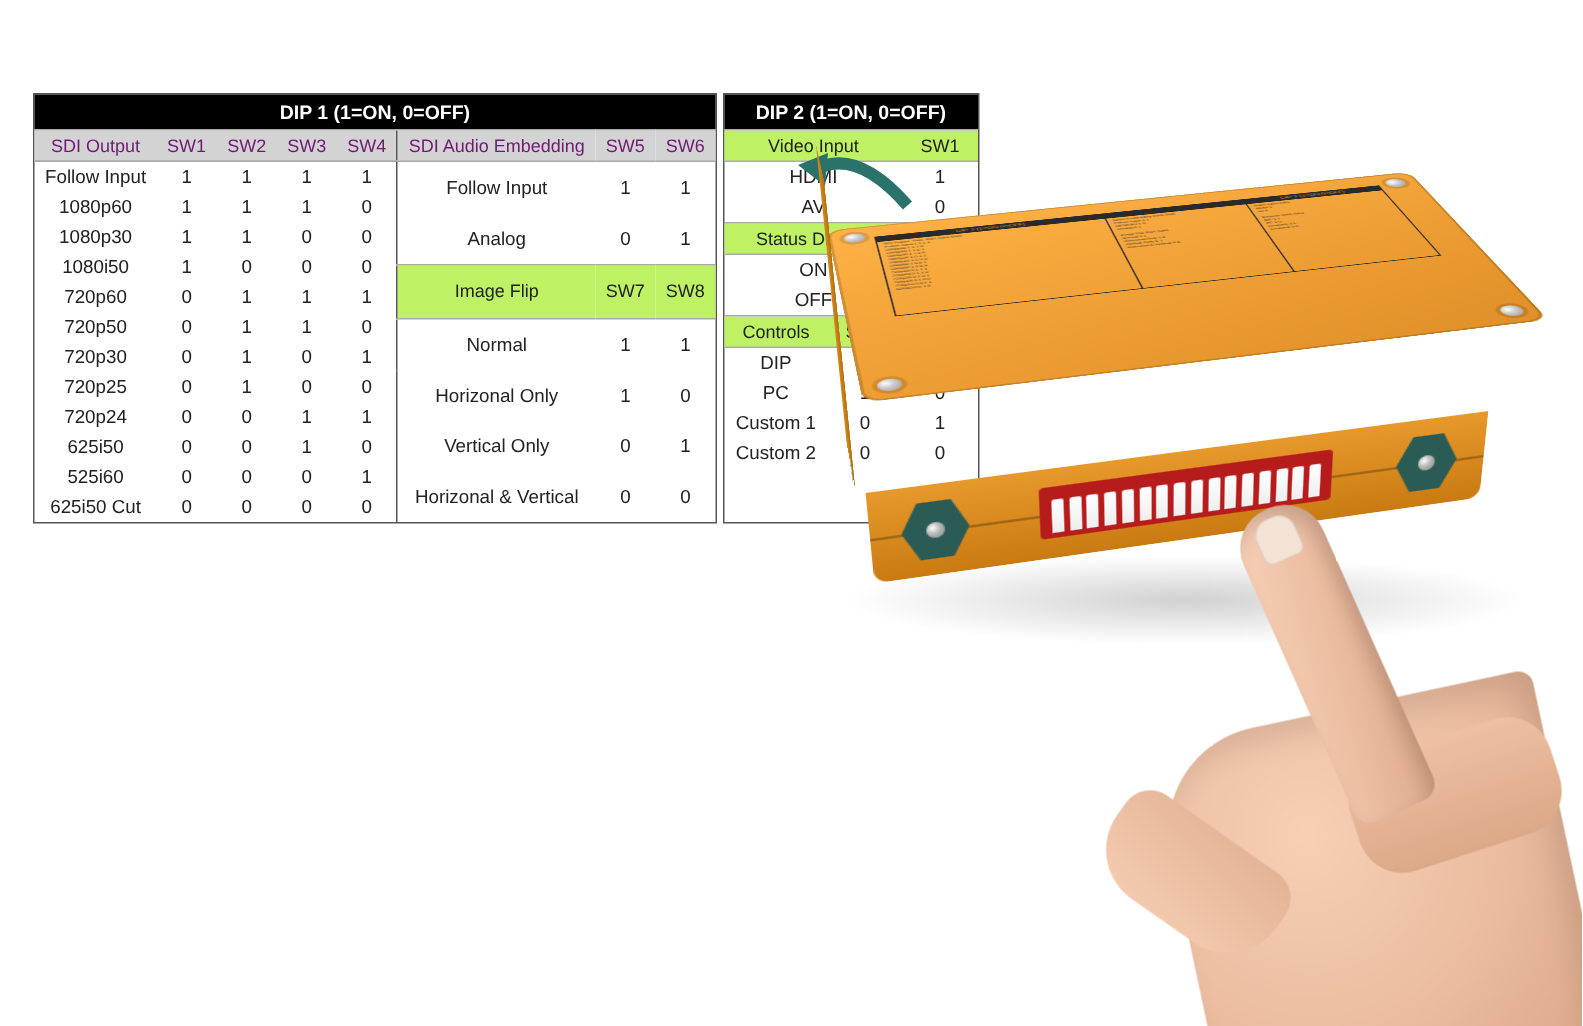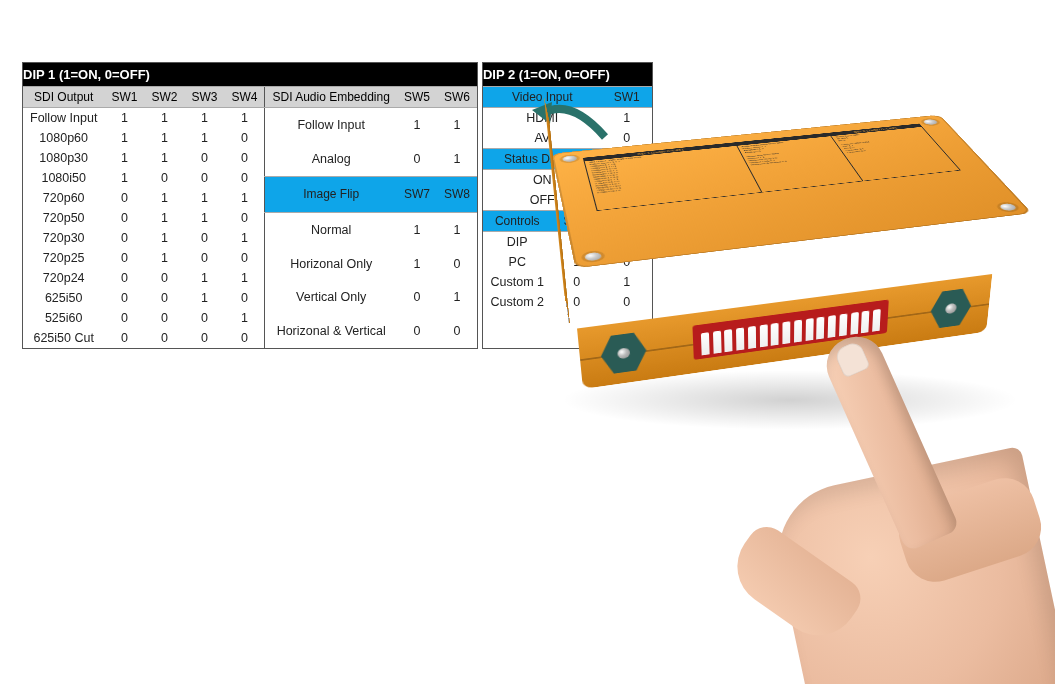--- a/index.html
+++ b/index.html
@@ -20,47 +20,48 @@
     font-size: 12.5px;
     color: #222;
   }
   .dip-block {
     border: 1px solid #555;
     background: #fff;
   }
   .dip-header {
     background: #000;
     color: #fff;
+    text-align: center;
     font-weight: bold;
     padding: 4px 0;
     font-size: 13px;
   }
   .dip-body {
     display: flex;
   }
   .subtable {
     border-collapse: collapse;
   }
   .subtable + .subtable { border-left: 1px solid #555; }
   .subtable th, .subtable td {
     padding: 3px 7px;
     text-align: center;
     white-space: nowrap;
   }
   .subtable th {
     background: #d3d3d3;
-    color: #000000;
+    color: #701a75;
     font-weight: normal;
     border-bottom: 1px solid #aaa;
     border-top: 1px solid #aaa;
     font-size: 12px;
   }
   .subtable td:first-child, .subtable th:first-child { text-align: center; }
   .sec-head td {
-    background: #0ea5e9;
+    background: #bef264;
     border-top: 1px solid #aaa;
     border-bottom: 1px solid #aaa;
     font-size: 12px;
   }
   .dip2 .subtable th, .dip2 .sec-head td { padding-left: 12px; padding-right: 12px; }
 
   
   .device {
     position: absolute;
     top: 125px;

